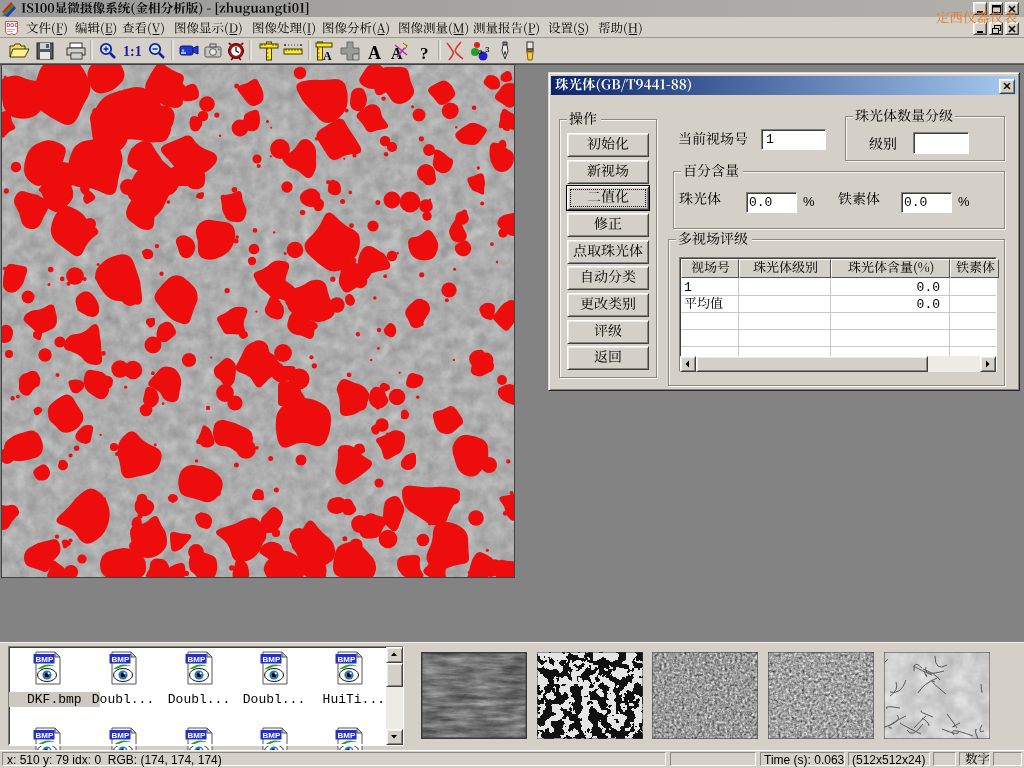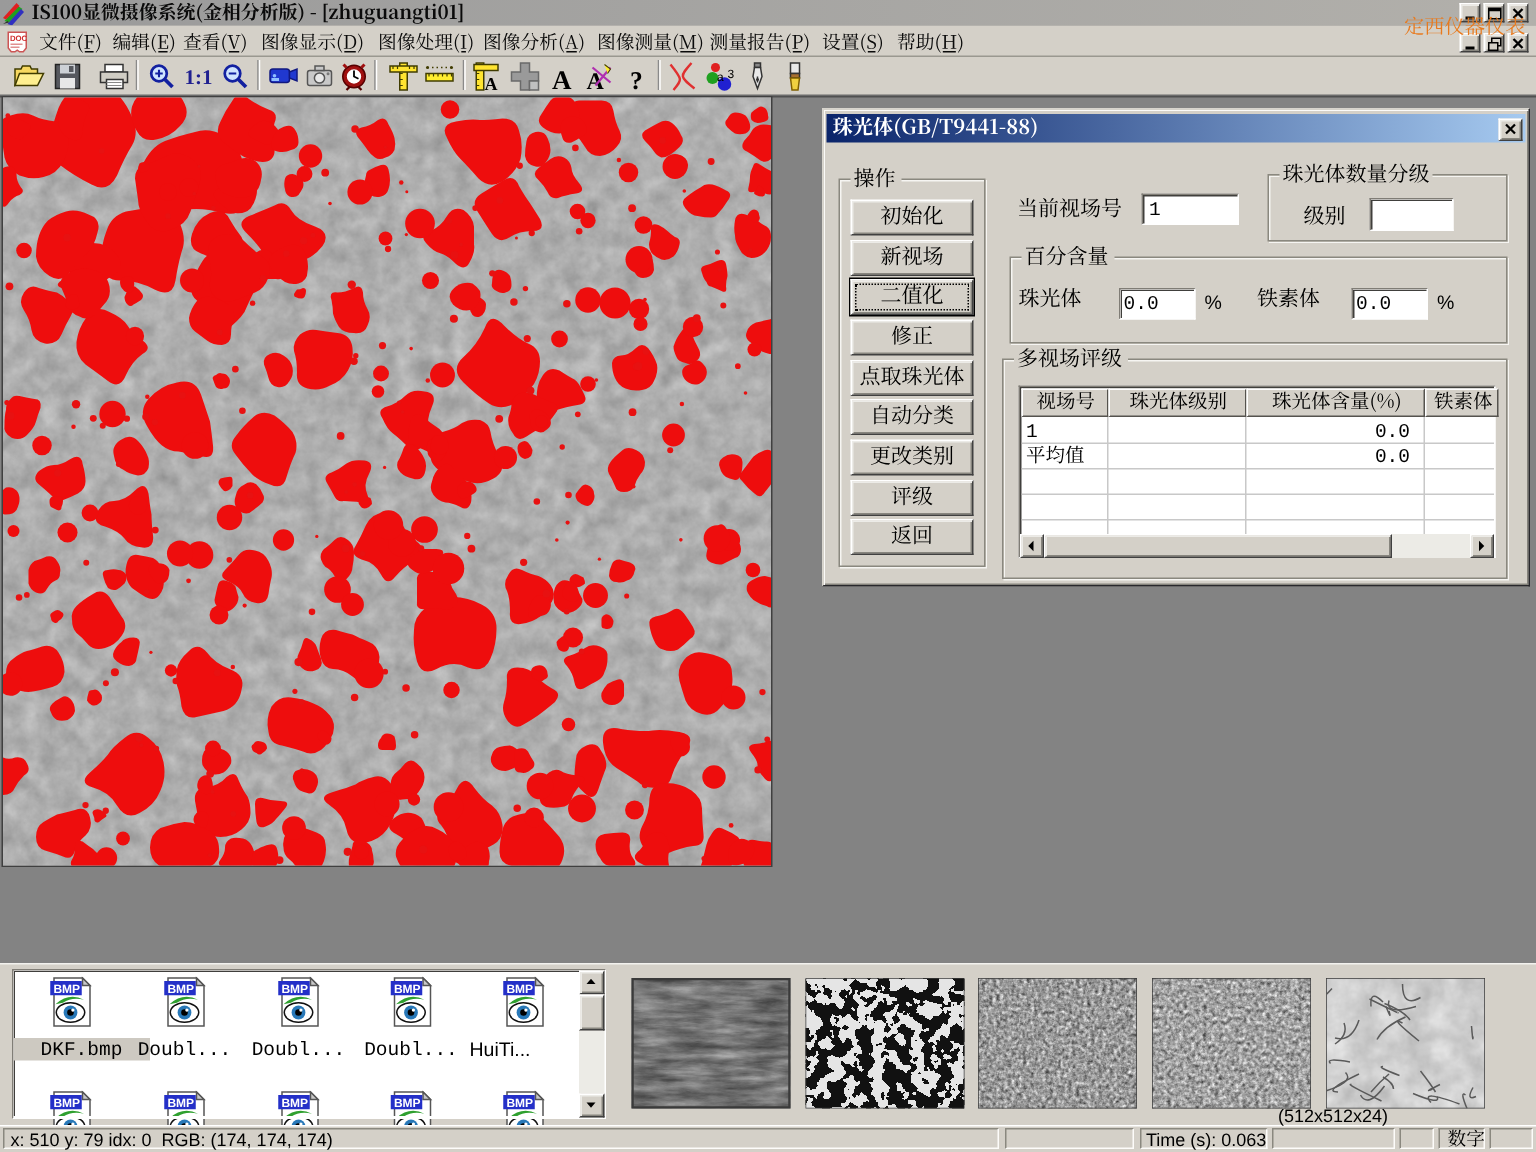--- a/index.html
+++ b/index.html
@@ -777,21 +777,21 @@
     <path d="M3 1 h19 l5 5 v27 h-24 z" fill="#fff" stroke="#555"></path>
     <path d="M22 1 l5 5 h-5 z" fill="#c8c8c8" stroke="#555"></path>
     <rect x="0.5" y="3" width="21" height="9.5" fill="#2430c8"></rect>
     <text x="2.6" y="11" font-size="8" font-weight="bold" fill="#fff" font-family="Liberation Sans">BMP</text>
     <path d="M4 18.5 q9 -8 19 -3 q-8 -2 -14 2 z" fill="#2fa02f"></path>
     <ellipse cx="14" cy="24" rx="9.5" ry="6.5" fill="#fff" stroke="#111"></ellipse>
     <circle cx="14" cy="24" r="4.6" fill="#2878b8"></circle>
     <circle cx="14" cy="24" r="2.2" fill="#000"></circle>
     <circle cx="15.6" cy="22.4" r="1.1" fill="#fff"></circle>
   </svg>
-<div class="abs" style="left:311px;top:692px;width:76px;text-align:left;font-family:Liberation Sans, sans-serif;font-size:13px;color:#000"><span style="padding:0 2px">HuiTi...</span></div>
+<div class="abs" style="left:311px;top:692px;width:76px;text-align:right;font-family:Liberation Mono, monospace;font-size:13px;color:#000"><span style="padding:0 2px">HuiTi...</span></div>
 <svg class="abs" style="left:33px;top:727px" width="30" height="34">
     <path d="M3 1 h19 l5 5 v27 h-24 z" fill="#fff" stroke="#555"></path>
     <path d="M22 1 l5 5 h-5 z" fill="#c8c8c8" stroke="#555"></path>
     <rect x="0.5" y="3" width="21" height="9.5" fill="#2430c8"></rect>
     <text x="2.6" y="11" font-size="8" font-weight="bold" fill="#fff" font-family="Liberation Sans">BMP</text>
     <path d="M4 18.5 q9 -8 19 -3 q-8 -2 -14 2 z" fill="#2fa02f"></path>
     <ellipse cx="14" cy="24" rx="9.5" ry="6.5" fill="#fff" stroke="#111"></ellipse>
     <circle cx="14" cy="24" r="4.6" fill="#2878b8"></circle>
     <circle cx="14" cy="24" r="2.2" fill="#000"></circle>
     <circle cx="15.6" cy="22.4" r="1.1" fill="#fff"></circle>
@@ -933,21 +933,21 @@
 <div class="abs" style="left:0;top:750px;width:1024px;height:18px;background:#d4d0c8;border-top:1px solid #fff"></div>
 <div class="abs" style="left:2px;top:752px;width:664px;height:14px;border:1px solid;border-color:#8a887f #fdfcfa #fdfcfa #8a887f"></div>
 <div class="abs" style="left:670px;top:752px;width:86px;height:14px;border:1px solid;border-color:#8a887f #fdfcfa #fdfcfa #8a887f"></div>
 <div class="abs" style="left:760px;top:752px;width:85px;height:14px;border:1px solid;border-color:#8a887f #fdfcfa #fdfcfa #8a887f"></div>
 <div class="abs" style="left:848px;top:752px;width:82px;height:14px;border:1px solid;border-color:#8a887f #fdfcfa #fdfcfa #8a887f"></div>
 <div class="abs" style="left:933px;top:752px;width:23px;height:14px;border:1px solid;border-color:#8a887f #fdfcfa #fdfcfa #8a887f"></div>
 <div class="abs" style="left:959px;top:752px;width:31px;height:14px;border:1px solid;border-color:#8a887f #fdfcfa #fdfcfa #8a887f"></div>
 <div class="abs" style="left:993px;top:752px;width:29px;height:14px;border:1px solid;border-color:#8a887f #fdfcfa #fdfcfa #8a887f"></div>
 <div class="abs" style="left:7px;top:753px;font-size:12px;color:#000">x: 510 y: 79 idx: 0&nbsp; RGB: (174, 174, 174)</div>
 <div class="abs" style="left:764px;top:753px;font-size:12px;color:#000">Time (s): 0.063</div>
-<div class="abs" style="left:852px;top:737px;font-size:12px;color:#000">(512x512x24)</div>
+<div class="abs" style="left:852px;top:753px;font-size:12px;color:#000">(512x512x24)</div>
 <svg style="position:absolute;left:965px;top:752.5px;" width="26" height="16">
     <g fill="#000" transform="translate(0,10.5) scale(0.0125,-0.0125)">
       <use href="#q62" x="0"></use>
       <use href="#q63" x="1000"></use>
     </g>
   </svg>
 <div class="abs" style="left:548px;top:72px;width:472px;height:319px;background:#d4d0c8;border:1px solid;border-color:#d8d5ce #28282c #28282c #d8d5ce;box-shadow:inset 1px 1px 0 #fbfaf8,inset -1px -1px 0 #85837c"></div>
 <div class="abs" style="left:551px;top:76px;width:466px;height:19px;background:linear-gradient(90deg,#0a246a,#a6caf0)"></div>
 <svg style="position:absolute;left:555px;top:78px;" width="138" height="18">
     <g fill="#ffffff" transform="translate(0,11.34) scale(0.0135,-0.0135)">

